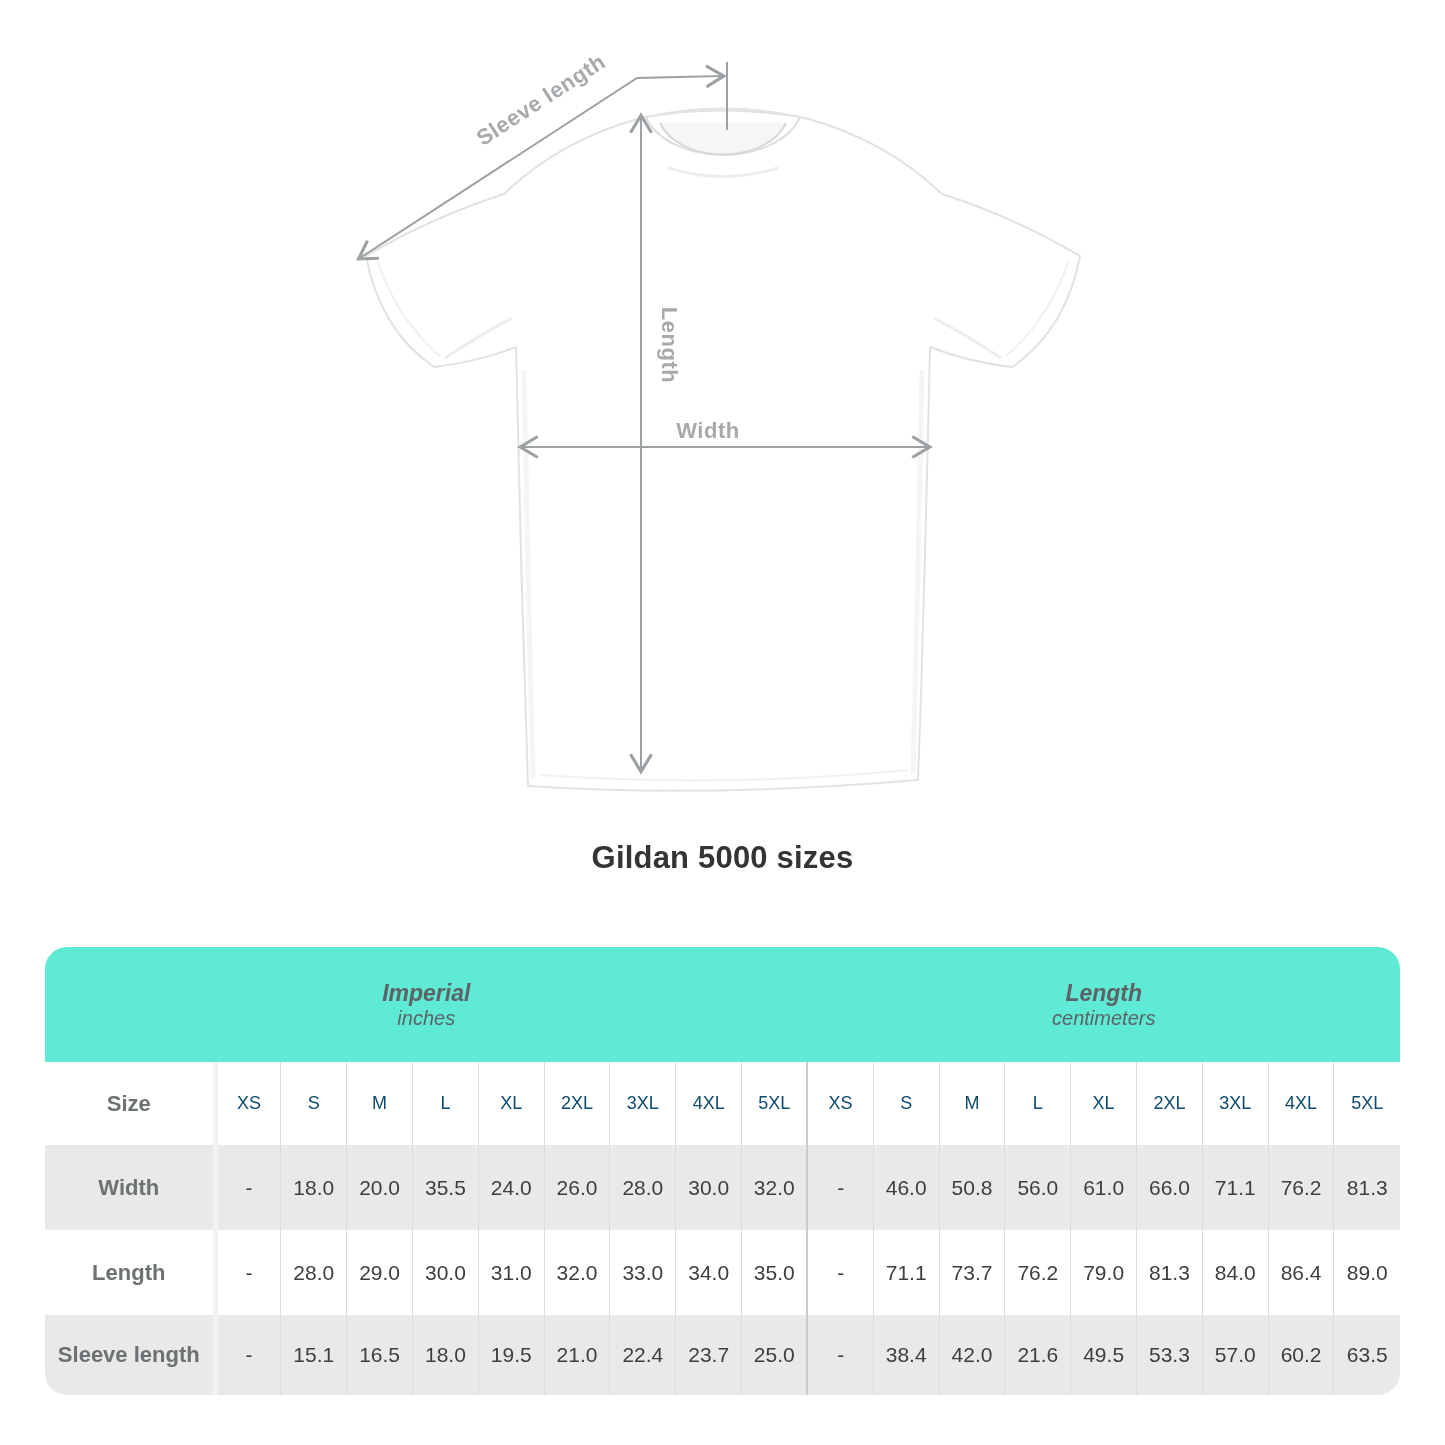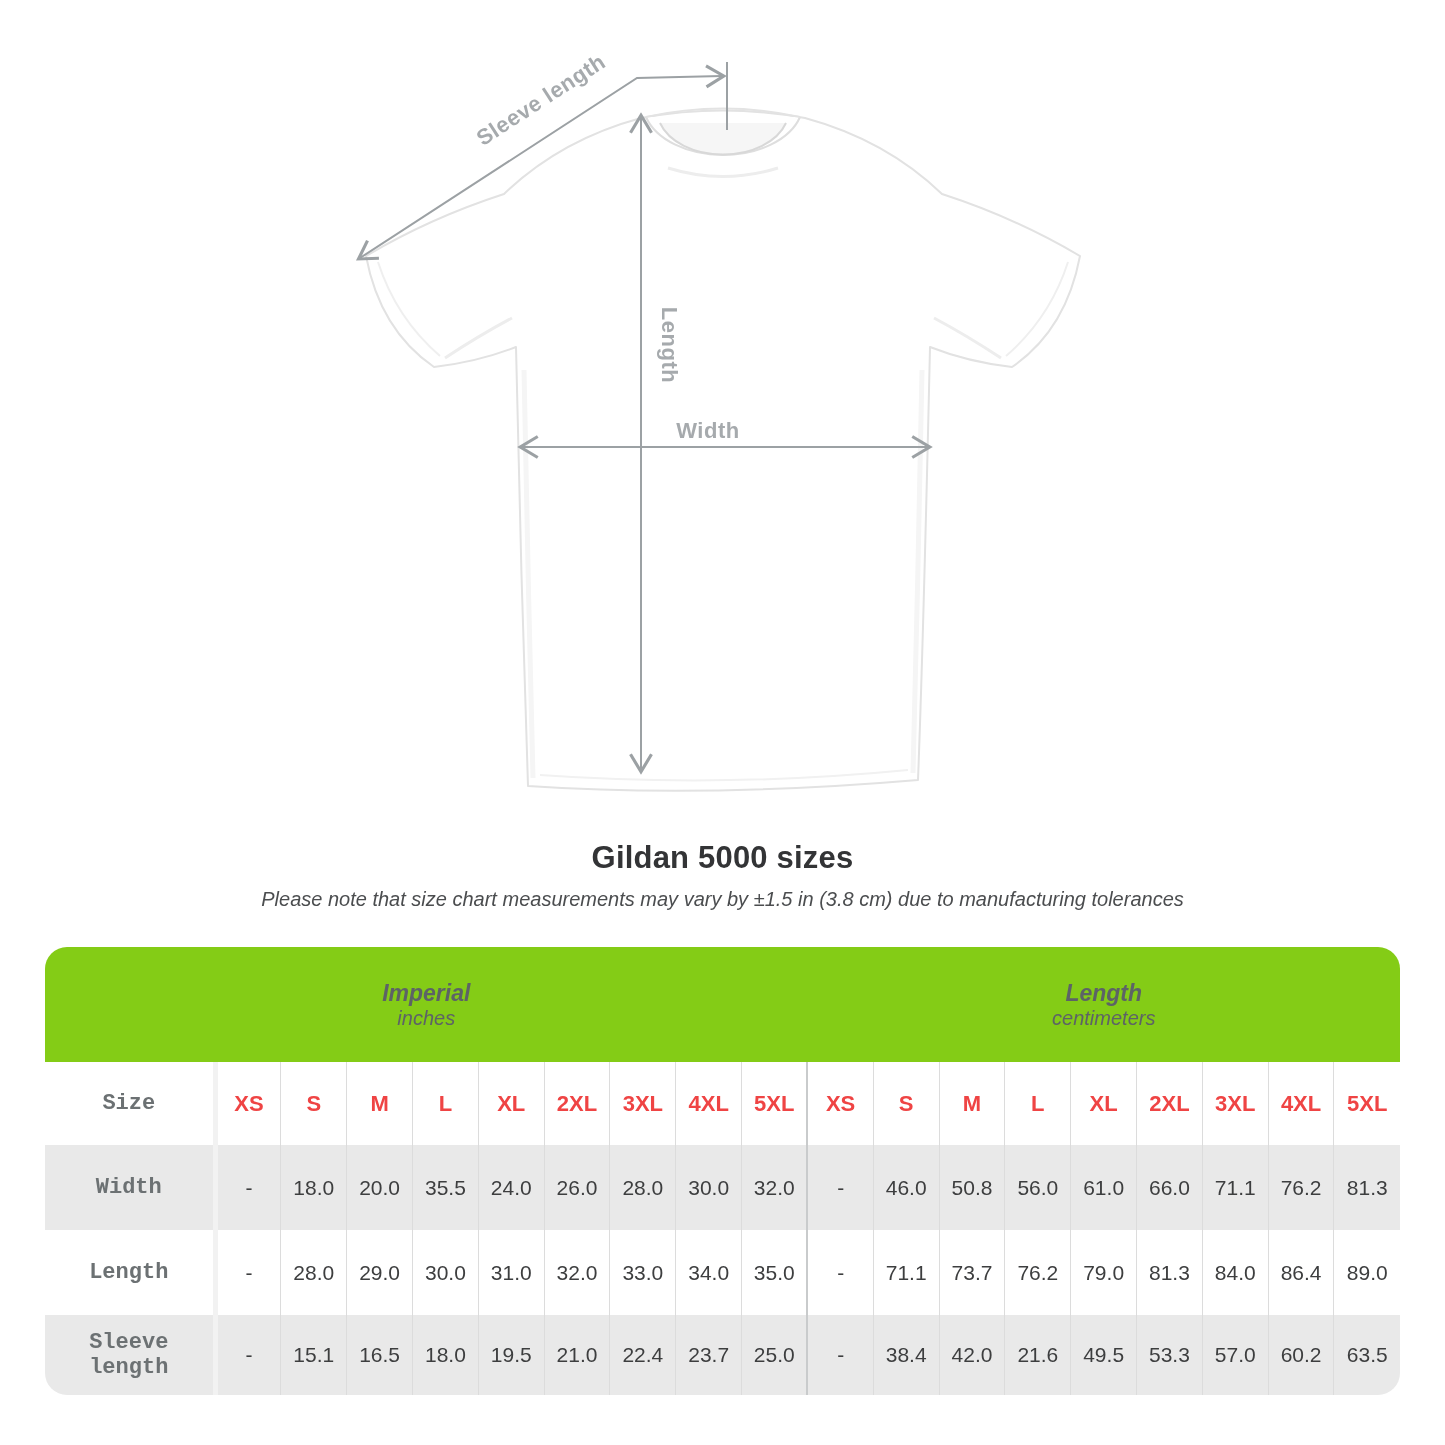--- a/index.html
+++ b/index.html
@@ -22,35 +22,34 @@
   .page-note  { margin-top: 12px; font-size: 20px; font-style: italic; color: #4b4d4f; }
 
   
   .table-wrap {
     position: absolute; left: 45px; top: 947px; width: 1355px;
     border-radius: 22px; overflow: hidden; background: #ffffff;
   }
   table.size-table { width: 100%; border-collapse: collapse; table-layout: fixed; }
   table.size-table td { text-align: center; vertical-align: middle; padding: 0; }
 
-  tr.unit-row td { height: 115px; background: #84cc16; }
+  tr.unit-row td { height: 115px; background: #5eead4; }
   .unit-name { font-size: 23px; font-weight: bold; font-style: italic; color: #5d6366; }
   .unit-sub  { font-size: 20px; font-style: italic; color: #5d6366; }
 
   tr.size-row td { height: 83px; background: #ffffff; }
   tr.row-a td { height: 85px; background: #e9e9e9; }
   tr.row-b td { height: 85px; background: #ffffff; }
   tr.row-c td { height: 80px; background: #e9e9e9; }
 
   td.lbl {
     font-size: 22px; font-weight: bold; color: #6c7173;
     border-right: 5px solid #f2f2f2;
-    font-family: Liberation Mono, monospace;
   }
-  td.szh { font-size: 22px; font-weight: bold; color: #ef4444; border-left: 1px solid #dcdcdc; }
+  td.szh { font-size: 18px; font-weight: normal; color: #0c4a6e; border-left: 1px solid #dcdcdc; }
   td.d   { font-size: 21px; color: #3d3e3f; border-left: 1px solid #dcdcdc; }
   td.metric-start { border-left: 2px solid #c9cbcc; }
 </style>
 </head>
 <body>
 
 <div id="page">
 
   <svg id="diagram-svg" width="1445" height="840" viewBox="0 0 1445 840" xmlns="http://www.w3.org/2000/svg">
     <defs>
@@ -97,21 +96,20 @@
       <line x1="522" y1="447" x2="928" y2="447" marker-start="url(#arrowhead)" marker-end="url(#arrowhead)"></line>
     </g>
 
     <text class="annot-text" x="545" y="106" text-anchor="middle" transform="rotate(-33 545 106)">Sleeve length</text>
     <text class="annot-text" x="668" y="345" text-anchor="middle" dominant-baseline="middle" transform="rotate(90 668 345)">Length</text>
     <text class="annot-text" x="708" y="438" text-anchor="middle">Width</text>
   </svg>
 
   <div class="title-block">
     <div class="page-title">Gildan 5000 sizes</div>
-    <div class="page-note">Please note that size chart measurements may vary by ±1.5 in (3.8 cm) due to manufacturing tolerances</div>
   </div>
 
   <div class="table-wrap">
     <table class="size-table">
       <colgroup>
         <col style="width:170px">
         <col span="18" style="width:65.8px">
       </colgroup>
       <tbody>
         <tr class="unit-row">

